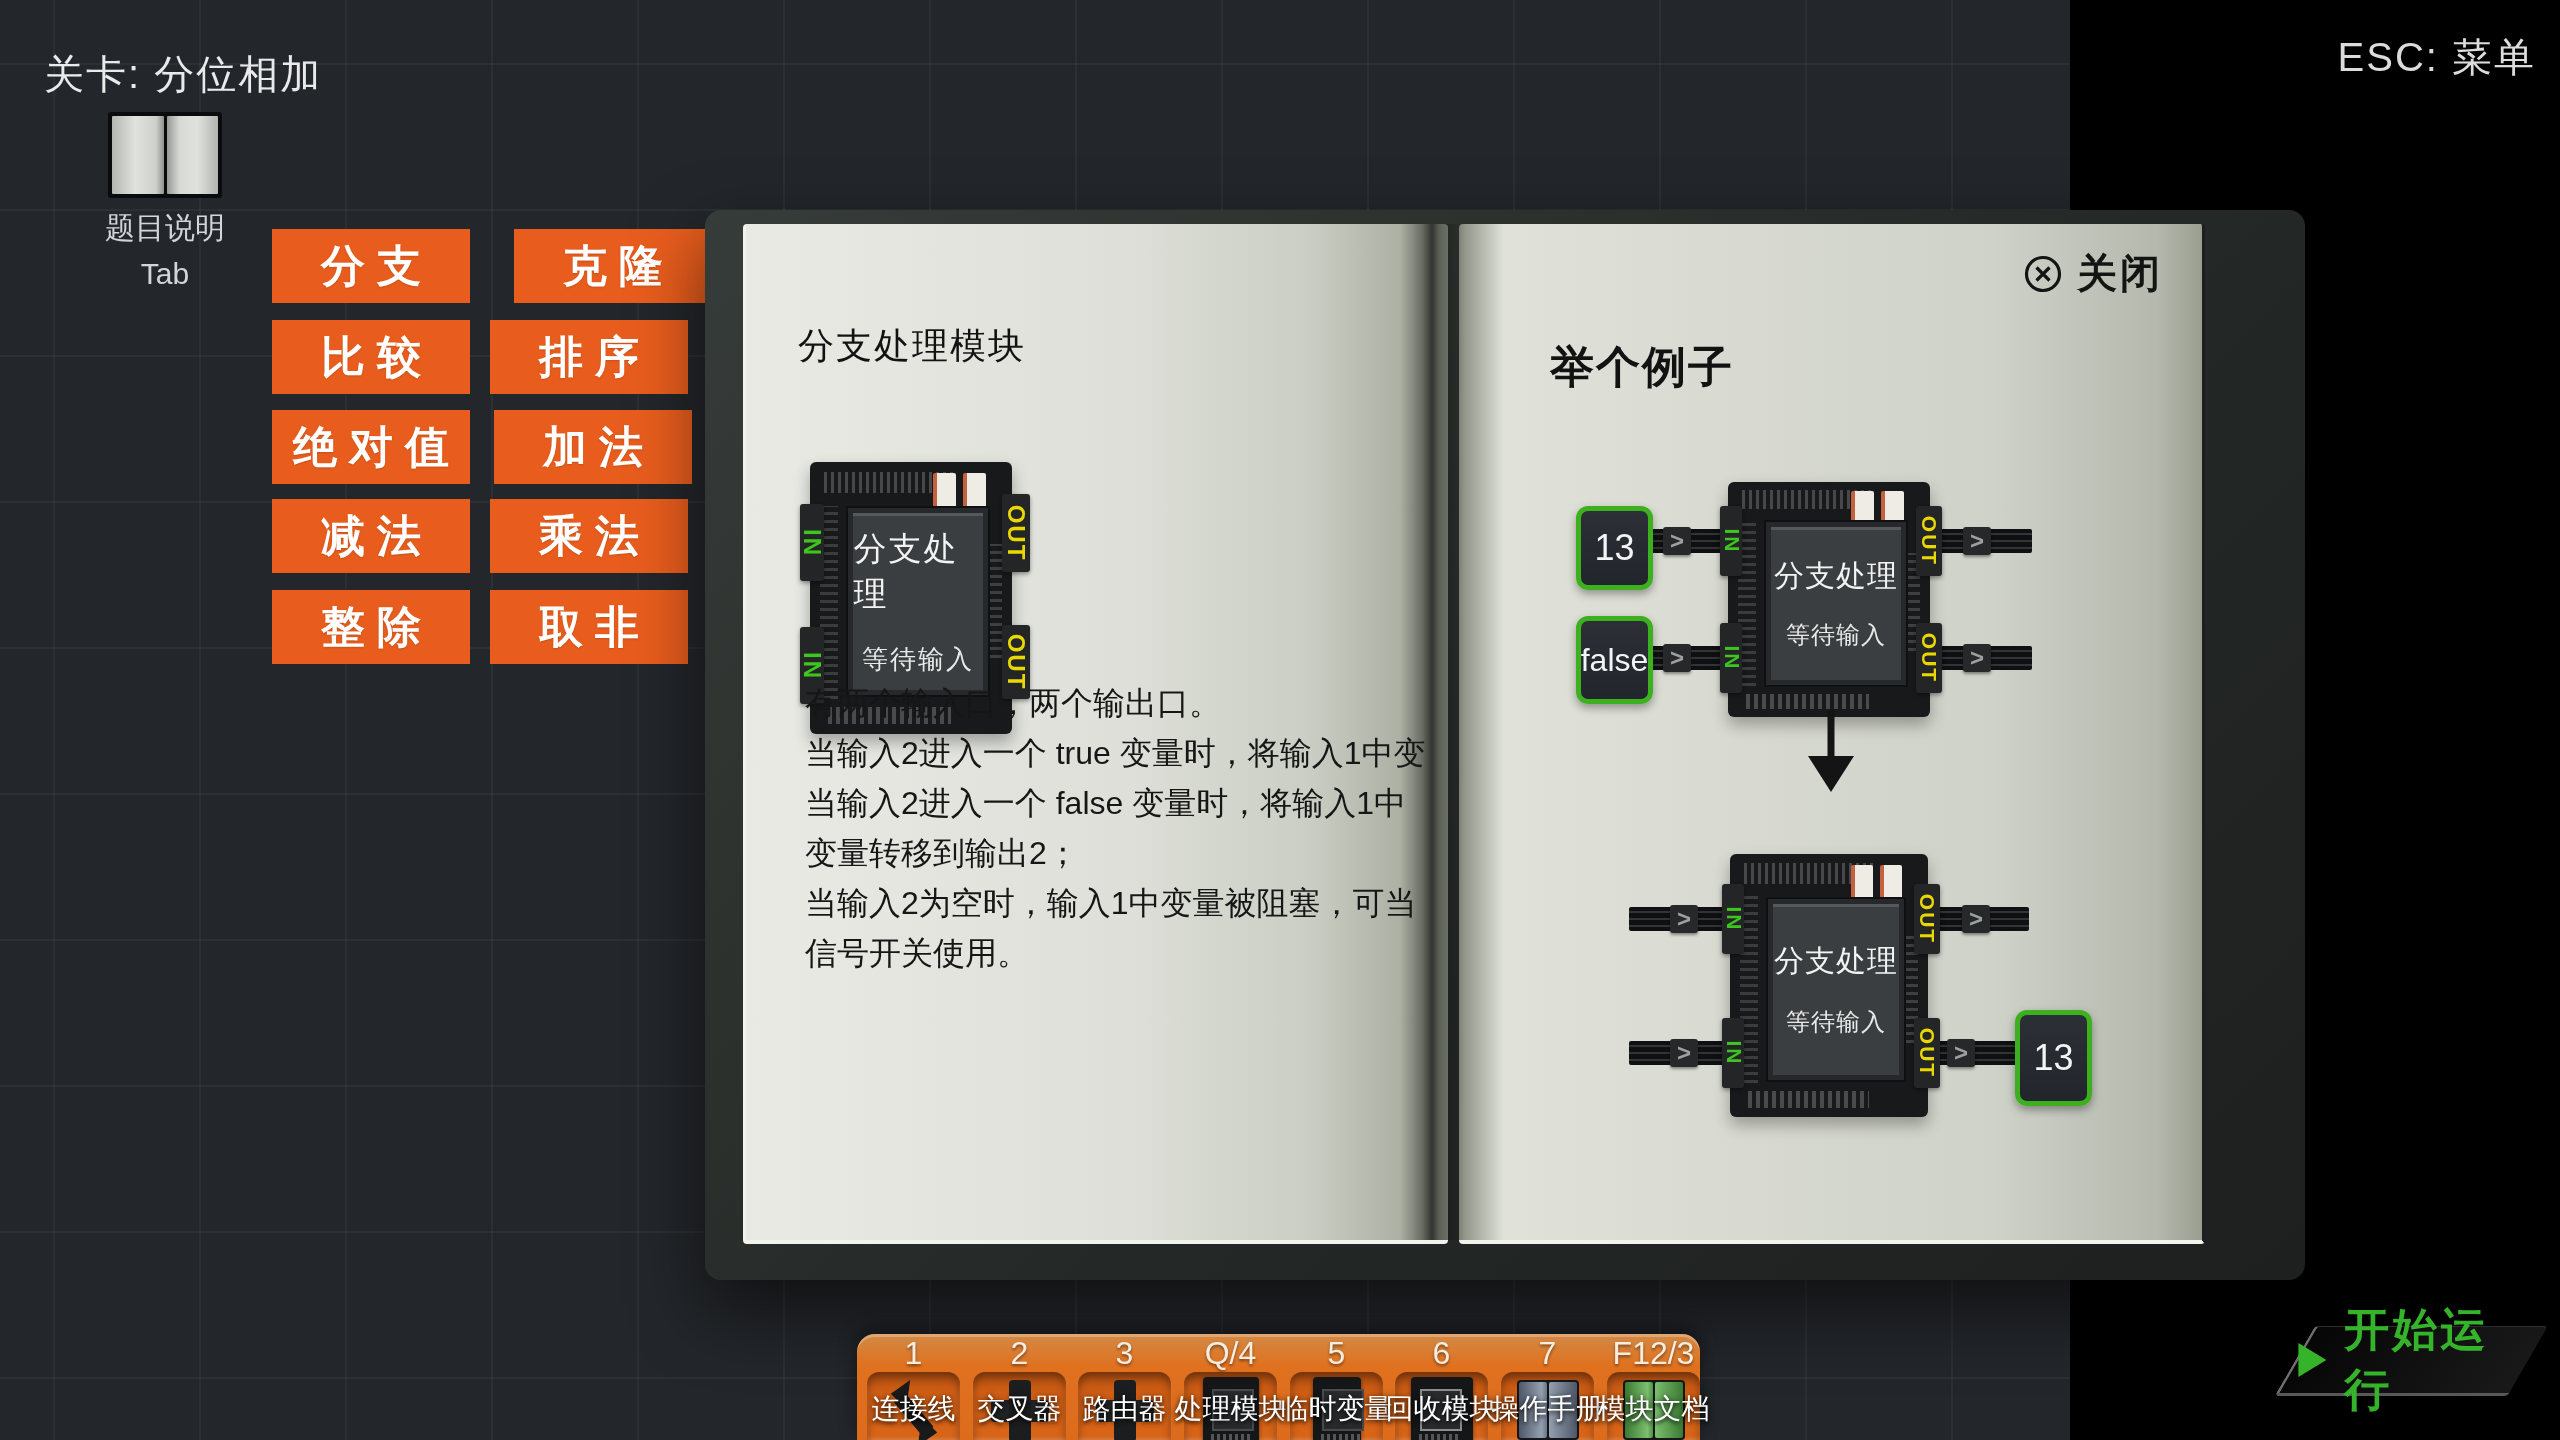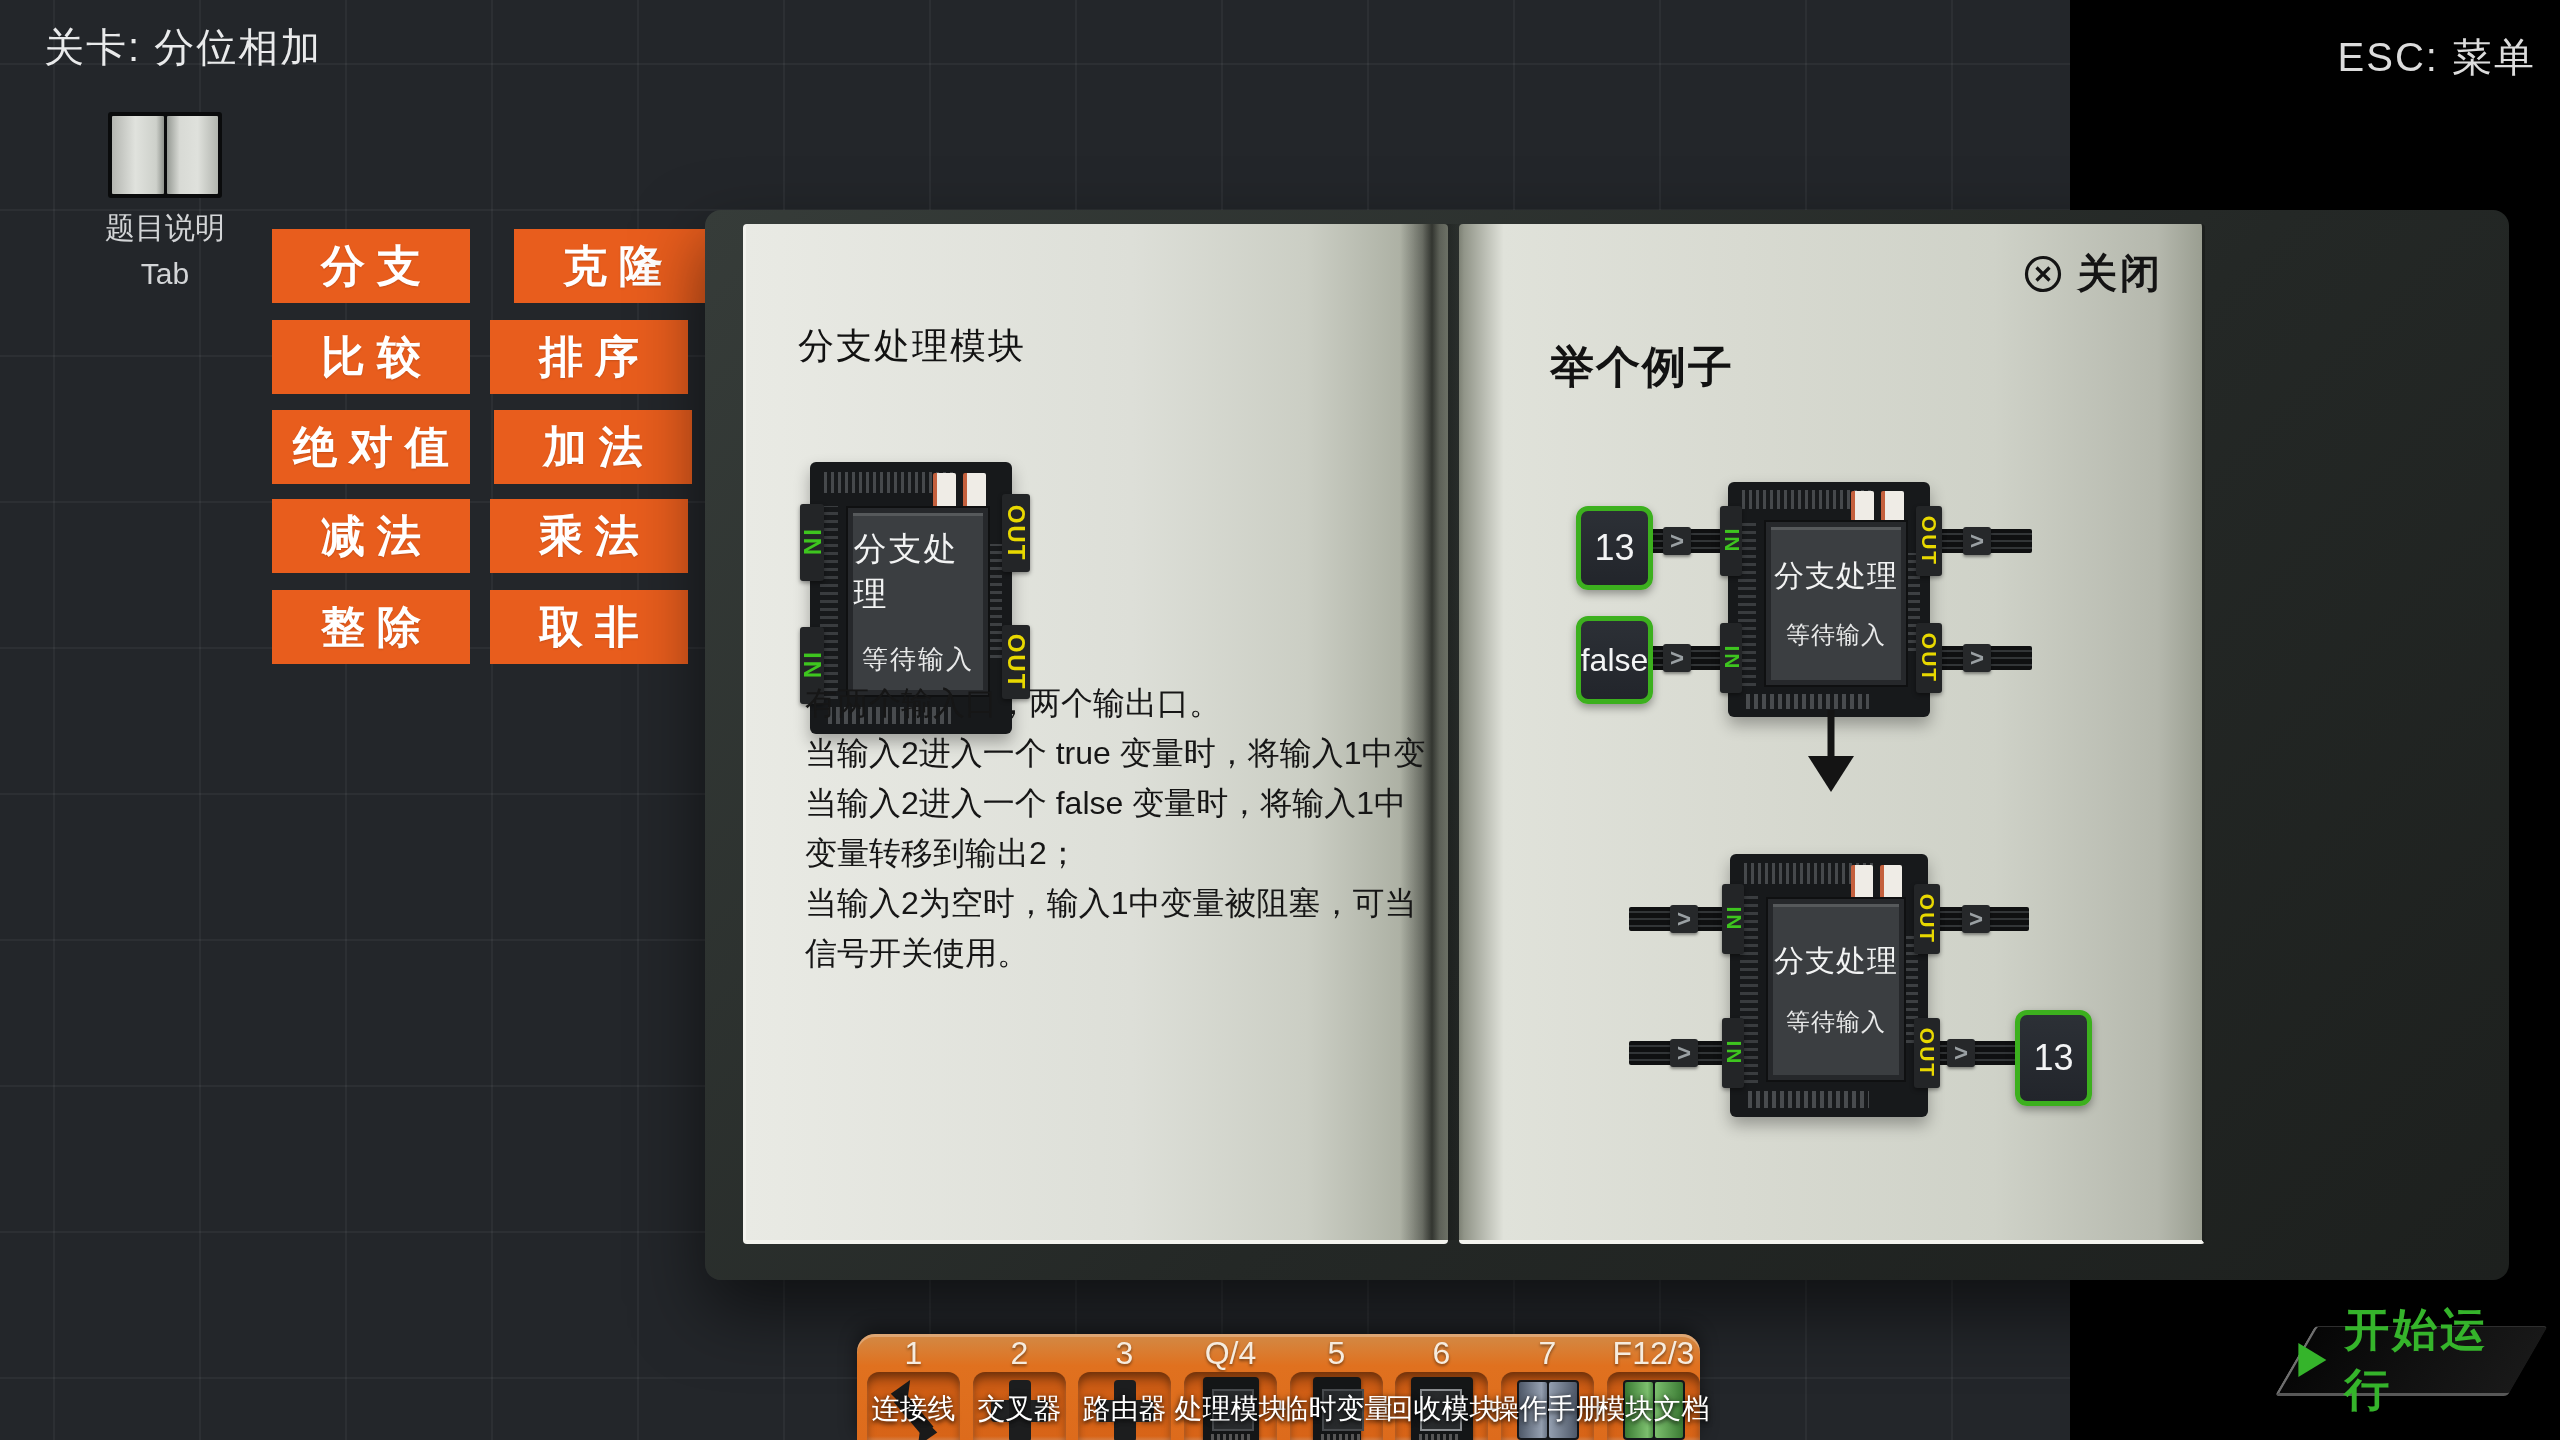--- a/index.html
+++ b/index.html
@@ -13,39 +13,39 @@
     background-position:53px 63px;
     font-family:"Liberation Sans","DejaVu Sans",sans-serif;
     -webkit-font-smoothing:antialiased;
   }
   .abs{position:absolute;}
 
   
   .black-band{left:2070px;top:0;width:490px;height:1440px;background:#000;}
 
   
-  .level-title{left:44px;top:20px;font-size:40px;color:#e9eaeb;letter-spacing:2px;}
+  .level-title{left:44px;top:47px;font-size:40px;color:#e9eaeb;letter-spacing:2px;}
   .esc-hint{right:24px;top:30px;font-size:40px;color:#dcdcdc;letter-spacing:2px;}
 
   
   .book-tool{left:50px;top:112px;width:230px;text-align:center;cursor:pointer;}
   .book-tool .book-ico{position:relative;margin:0 auto;width:114px;height:86px;background:#0a0b0c;border-radius:3px;display:flex;gap:3px;padding:4px;box-sizing:border-box;}
   .book-tool .pg{flex:1;border-radius:1px;}
   .book-tool .pg.l{background:linear-gradient(90deg,#b4b6b1,#e0e2dd 45%,#cdd0ca 85%,#8e928c);}
   .book-tool .pg.r{background:linear-gradient(90deg,#969a94,#d8dad5 25%,#dfe1dc 60%,#b2b5af);}
   .book-tool .cap1{display:block;margin-top:10px;font-size:30px;color:#d3d5d7;}
   .book-tool .cap2{display:block;margin-top:8px;font-size:30px;color:#d3d5d7;}
 
   
   .pal-btn{width:198px;height:74px;background:#e85d1d;color:#fff;font-size:44px;font-weight:bold;
     display:flex;align-items:center;justify-content:center;letter-spacing:12px;padding-left:12px;
     box-sizing:border-box;cursor:pointer;text-shadow:0 1px 2px rgba(0,0,0,.15);}
   
   
-  .manual{left:705px;top:210px;width:1804px;height:1070px;background:linear-gradient(135deg,#363c39,#242826 55%,#1d201e);border-radius:16px;box-shadow:0 30px 70px rgba(0,0,0,.55);}
+  .manual{left:705px;top:210px;width:1600px;height:1070px;background:linear-gradient(135deg,#363c39,#242826 55%,#1d201e);border-radius:16px;box-shadow:0 30px 70px rgba(0,0,0,.55);}
   .page{position:absolute;top:14px;height:1016px;border-radius:4px;border-bottom:4px solid #f3f3ee;}
   .page.left{left:38px;width:702px;border-left:3px solid #f3f3ee;
     background:linear-gradient(90deg,#e9eae4,#dddfd8 55%,#cbcec4 80%,#a9ad a0 95%,#8f9486);
     background:linear-gradient(90deg,#e9eae4,#dddfd8 55%,#cbcec4 80%,#a9ada0 95%,#8f9486);}
   .page.right{left:754px;width:743px;border-right:3px solid #1c1f1d;
     background:linear-gradient(90deg,#878b7e 0%,#e0e2da 6%,#d8dad1 38%,#cfd2c8 72%,#b5b8ad 94%,#9a9e91 100%);}
   .spine{left:695px;top:14px;width:64px;height:1016px;pointer-events:none;z-index:4;
     background:linear-gradient(90deg,rgba(0,0,0,0) 0%,rgba(10,12,10,.38) 35%,rgba(10,12,10,.72) 50%,rgba(10,12,10,.4) 62%,rgba(0,0,0,0) 100%);}
   .manual .content{z-index:5;}
 

